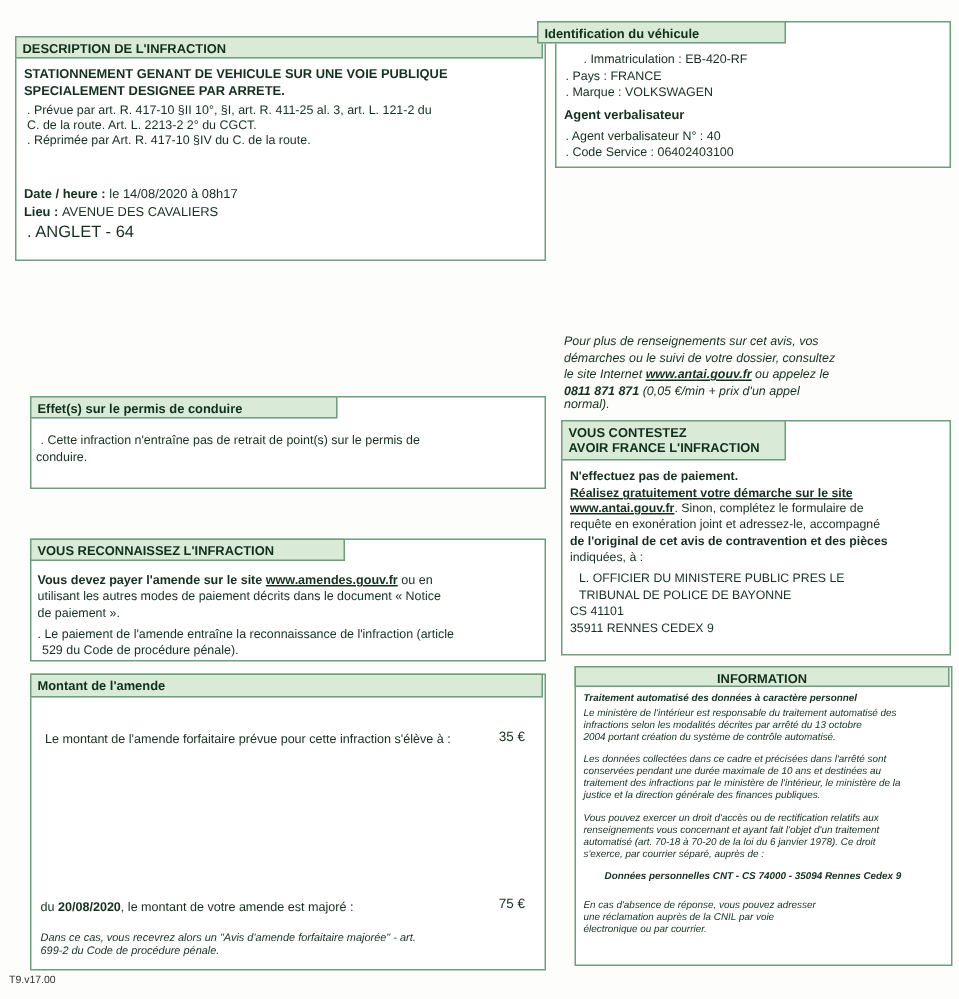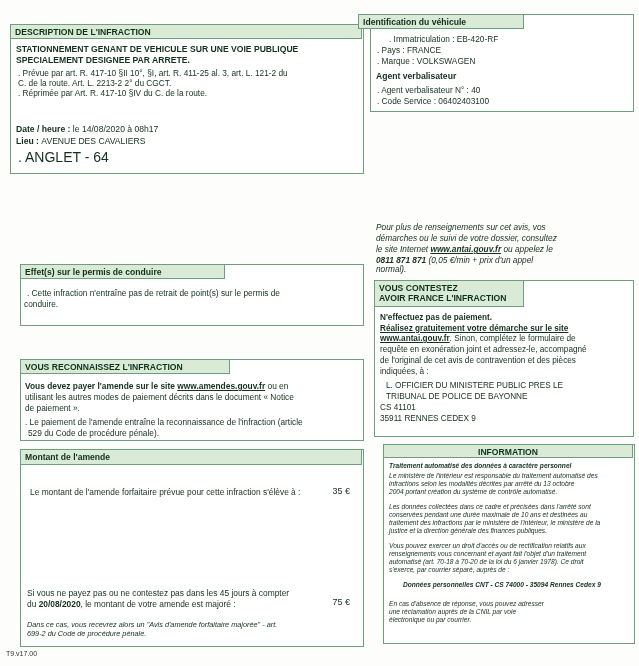--- a/index.html
+++ b/index.html
@@ -70,21 +70,21 @@
   <div class="t" style="left:18px;top:68px;width:342px;">. Prévue par art. R. 417-10 §II 10°, §I, art. R. 411-25 al. 3, art. L. 121-2 du</div>
   <div class="t" style="left:18px;top:78px;width:342px;">C. de la route. Art. L. 2213-2 2° du CGCT.</div>
   <div class="t" style="left:18px;top:88px;width:342px;">. Réprimée par Art. R. 417-10 §IV du C. de la route.</div>
 
   <div class="t" style="left:16px;top:124px;width:344px;font-size:8.6px;">
     <span class="b">Date / heure : </span><span>le 14/08/2020 à 08h17</span>
   </div>
   <div class="t" style="left:16px;top:136px;width:344px;font-size:8.6px;">
     <span class="b">Lieu : </span><span>AVENUE DES CAVALIERS</span>
   </div>
-  <div class="t" style="left:18px;top:148px;width:344px;font-size:14px;">. ANGLET - 64</div>
+  <div class="t" style="left:18px;top:148px;width:344px;font-size:11px;">. ANGLET - 64</div>
 
   <div class="box" id="permis-box"></div>
   <div class="boxhdr" id="permis-hdr">Effet(s) sur le permis de conduire</div>
   <div class="t" style="left:27px;top:288px;width:330px;">. Cette infraction n'entraîne pas de retrait de point(s) sur le permis de</div>
   <div class="t" style="left:24px;top:299px;width:330px;">conduire.</div>
 
   <div class="box" id="reconnait-box"></div>
   <div class="boxhdr" id="reconnait-hdr">VOUS RECONNAISSEZ L'INFRACTION</div>
 
   <div class="t" style="left:25px;top:381px;width:334px;font-size:8.4px;">
@@ -94,21 +94,20 @@
   <div class="t" style="left:25px;top:403px;width:334px;">de paiement ».</div>
   <div class="t" style="left:25px;top:417px;width:334px;">. Le paiement de l'amende entraîne la reconnaissance de l'infraction (article</div>
   <div class="t" style="left:28px;top:428px;width:334px;">529 du Code de procédure pénale).</div>
 
   <div class="box" id="montant-box"></div>
   <div class="boxhdr" id="montant-hdr">Montant de l'amende</div>
 
   <div class="t" style="left:30px;top:487px;width:290px;font-size:8.4px;">Le montant de l'amende forfaitaire prévue pour cette infraction s'élève à :</div>
   <div class="amount" style="left:300px;top:486px;width:50px;">35 €</div>
 
-  <div class="t" style="left:27px;top:588px;width:300px;font-size:8.4px;">Si vous ne payez pas ou ne contestez pas dans les 45 jours à compter</div>
   <div class="t" style="left:27px;top:599px;width:300px;font-size:8.4px;">
     <span>du </span><span class="b">20/08/2020</span><span>, le montant de votre amende est majoré :</span>
   </div>
   <div class="amount" style="left:300px;top:597px;width:50px;">75 €</div>
 
   <div class="t i" style="left:27px;top:620px;width:320px;font-size:7.3px;">Dans ce cas, vous recevrez alors un "Avis d'amende forfaitaire majorée" - art.</div>
   <div class="t i" style="left:27px;top:629px;width:320px;font-size:7.3px;">699-2 du Code de procédure pénale.</div>
 
   <div class="box" id="vehicule-box"></div>
   <div class="boxhdr" id="vehicule-hdr">Identification du véhicule</div>
@@ -146,21 +145,21 @@
     <div>VOUS CONTESTEZ</div>
     <div>AVOIR FRANCE L'INFRACTION</div>
   </div>
 
   <div class="t b" style="left:380px;top:313px;width:250px;font-size:8.2px;">N'effectuez pas de paiement.</div>
   <div class="t b u" style="left:380px;top:324px;width:250px;font-size:8.2px;">Réalisez gratuitement votre démarche sur le site</div>
   <div class="t" style="left:380px;top:334px;width:252px;font-size:8.2px;">
     <a href="#" class="b u" style="color:#14301f;">www.antai.gouv.fr</a><span>. Sinon, complétez le formulaire de</span>
   </div>
   <div class="t" style="left:380px;top:345px;width:252px;font-size:8.2px;">requête en exonération joint et adressez-le, accompagné</div>
-  <div class="t" style="left:380px;top:356px;width:252px;font-size:8.2px;">de l'original de cet avis de contravention et des pièces</div>
+  <div class="t" style="left:380px;top:356px;width:252px;font-size:8.2px;font-weight:bold;">de l'original de cet avis de contravention et des pièces</div>
   <div class="t" style="left:380px;top:367px;width:252px;font-size:8.2px;">indiquées, à :</div>
 
   <div class="t" style="left:386px;top:381px;width:250px;font-size:8.2px;">L. OFFICIER DU MINISTERE PUBLIC PRES LE</div>
   <div class="t" style="left:386px;top:392px;width:250px;font-size:8.2px;">TRIBUNAL DE POLICE DE BAYONNE</div>
   <div class="t" style="left:380px;top:403px;width:250px;font-size:8.2px;">CS 41101</div>
   <div class="t" style="left:380px;top:414px;width:250px;font-size:8.2px;">35911 RENNES CEDEX 9</div>
 
   <div class="box" id="info-box"></div>
   <div class="boxhdr" id="info-hdr">INFORMATION</div>
 

